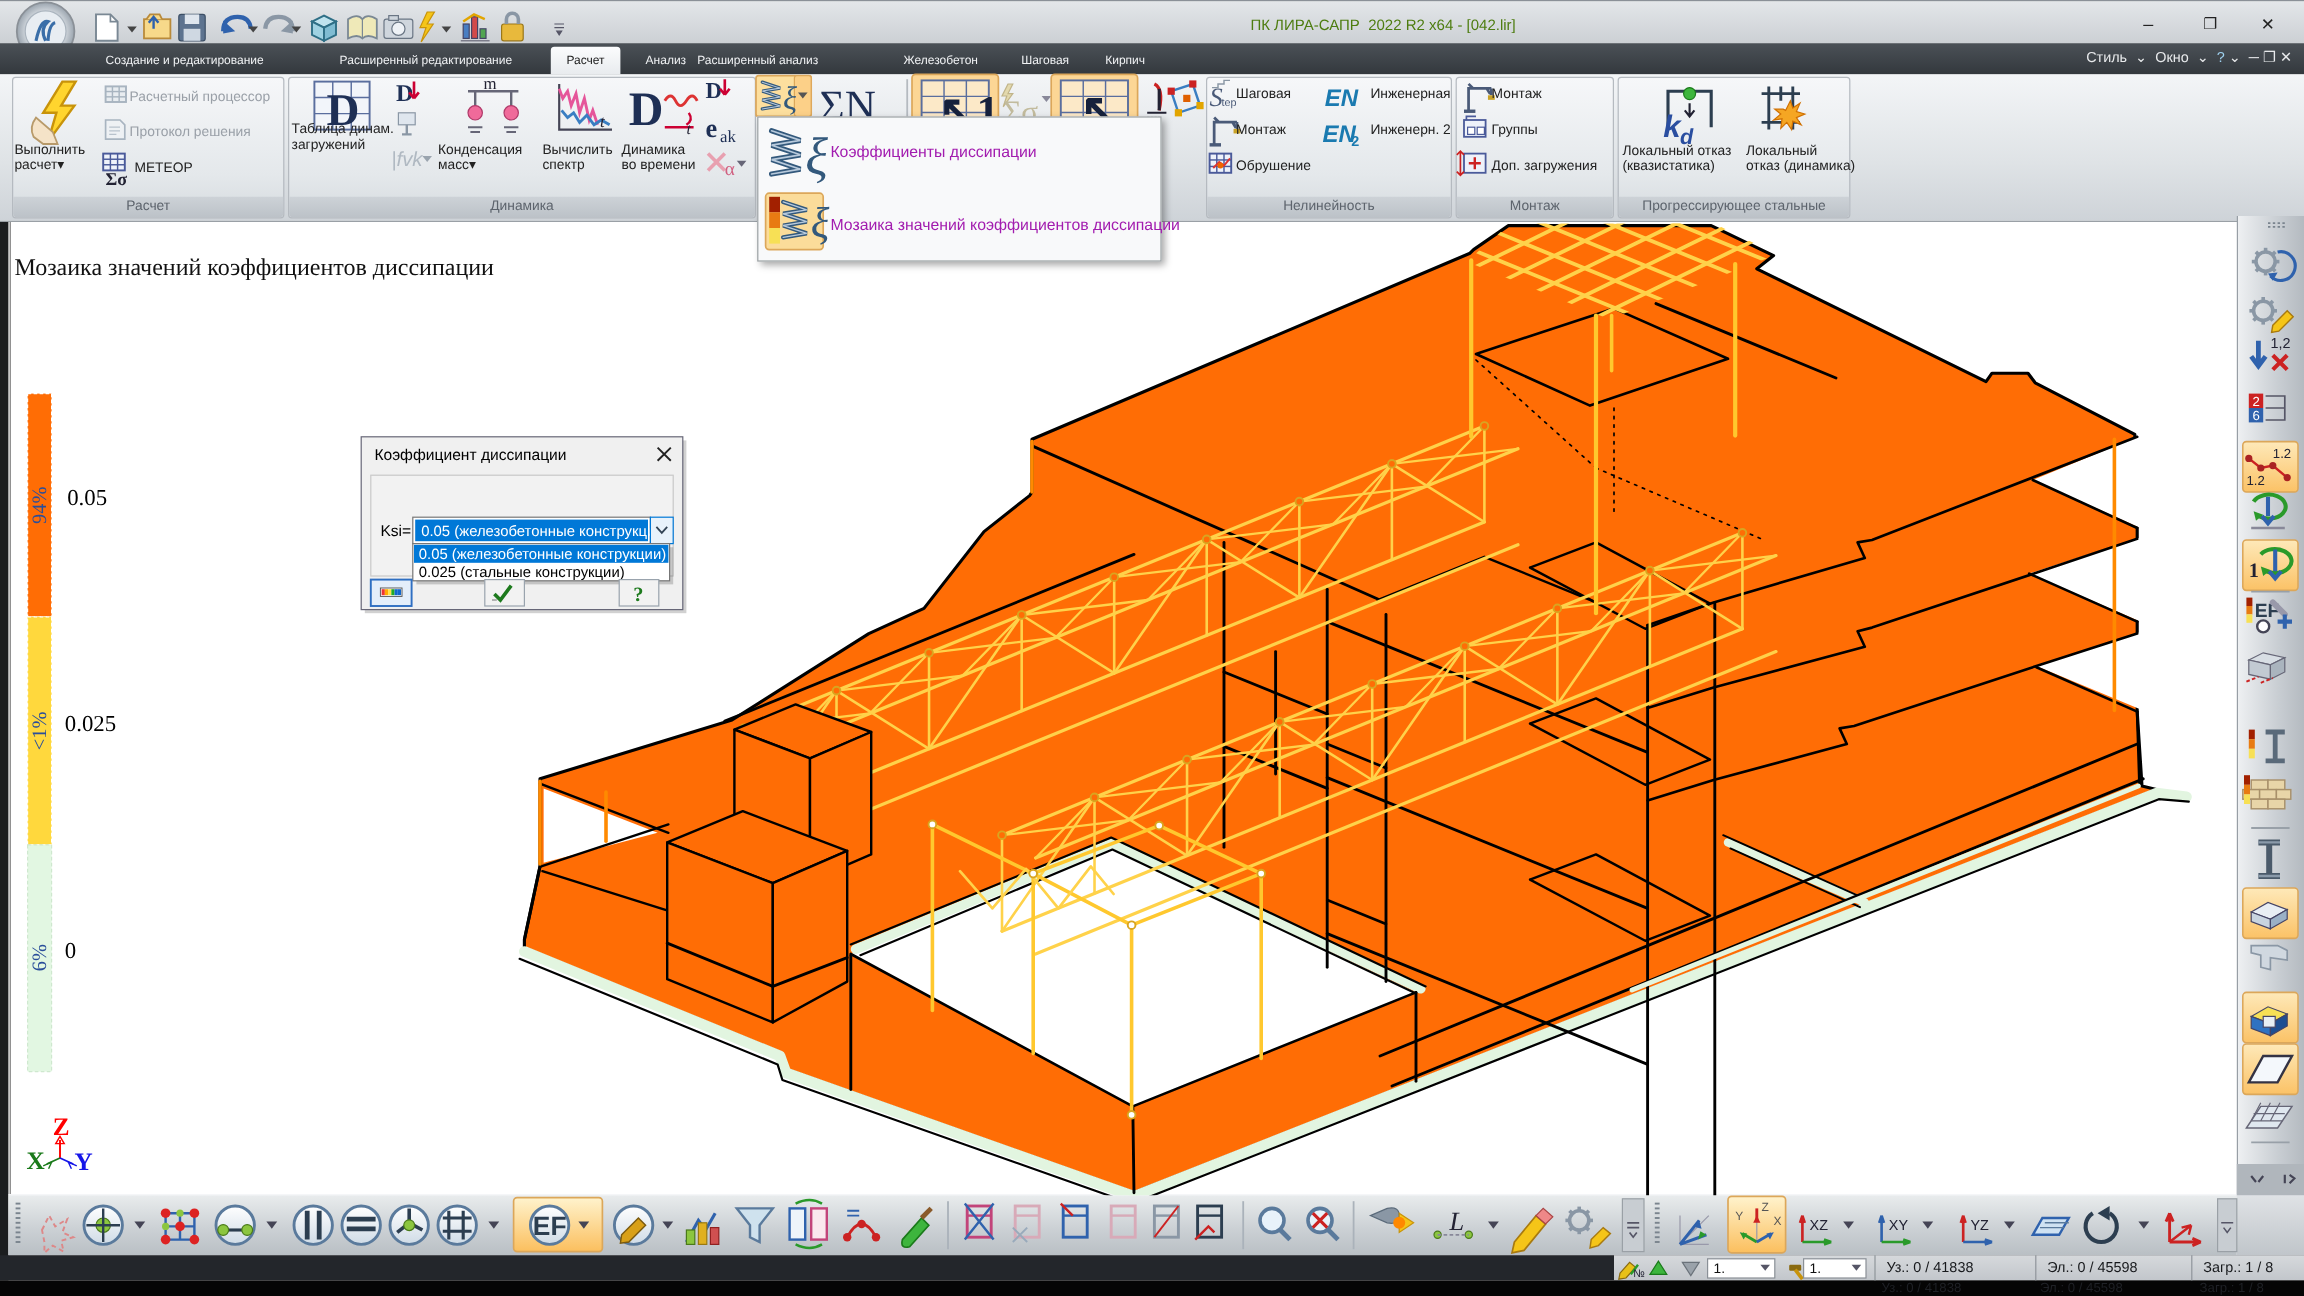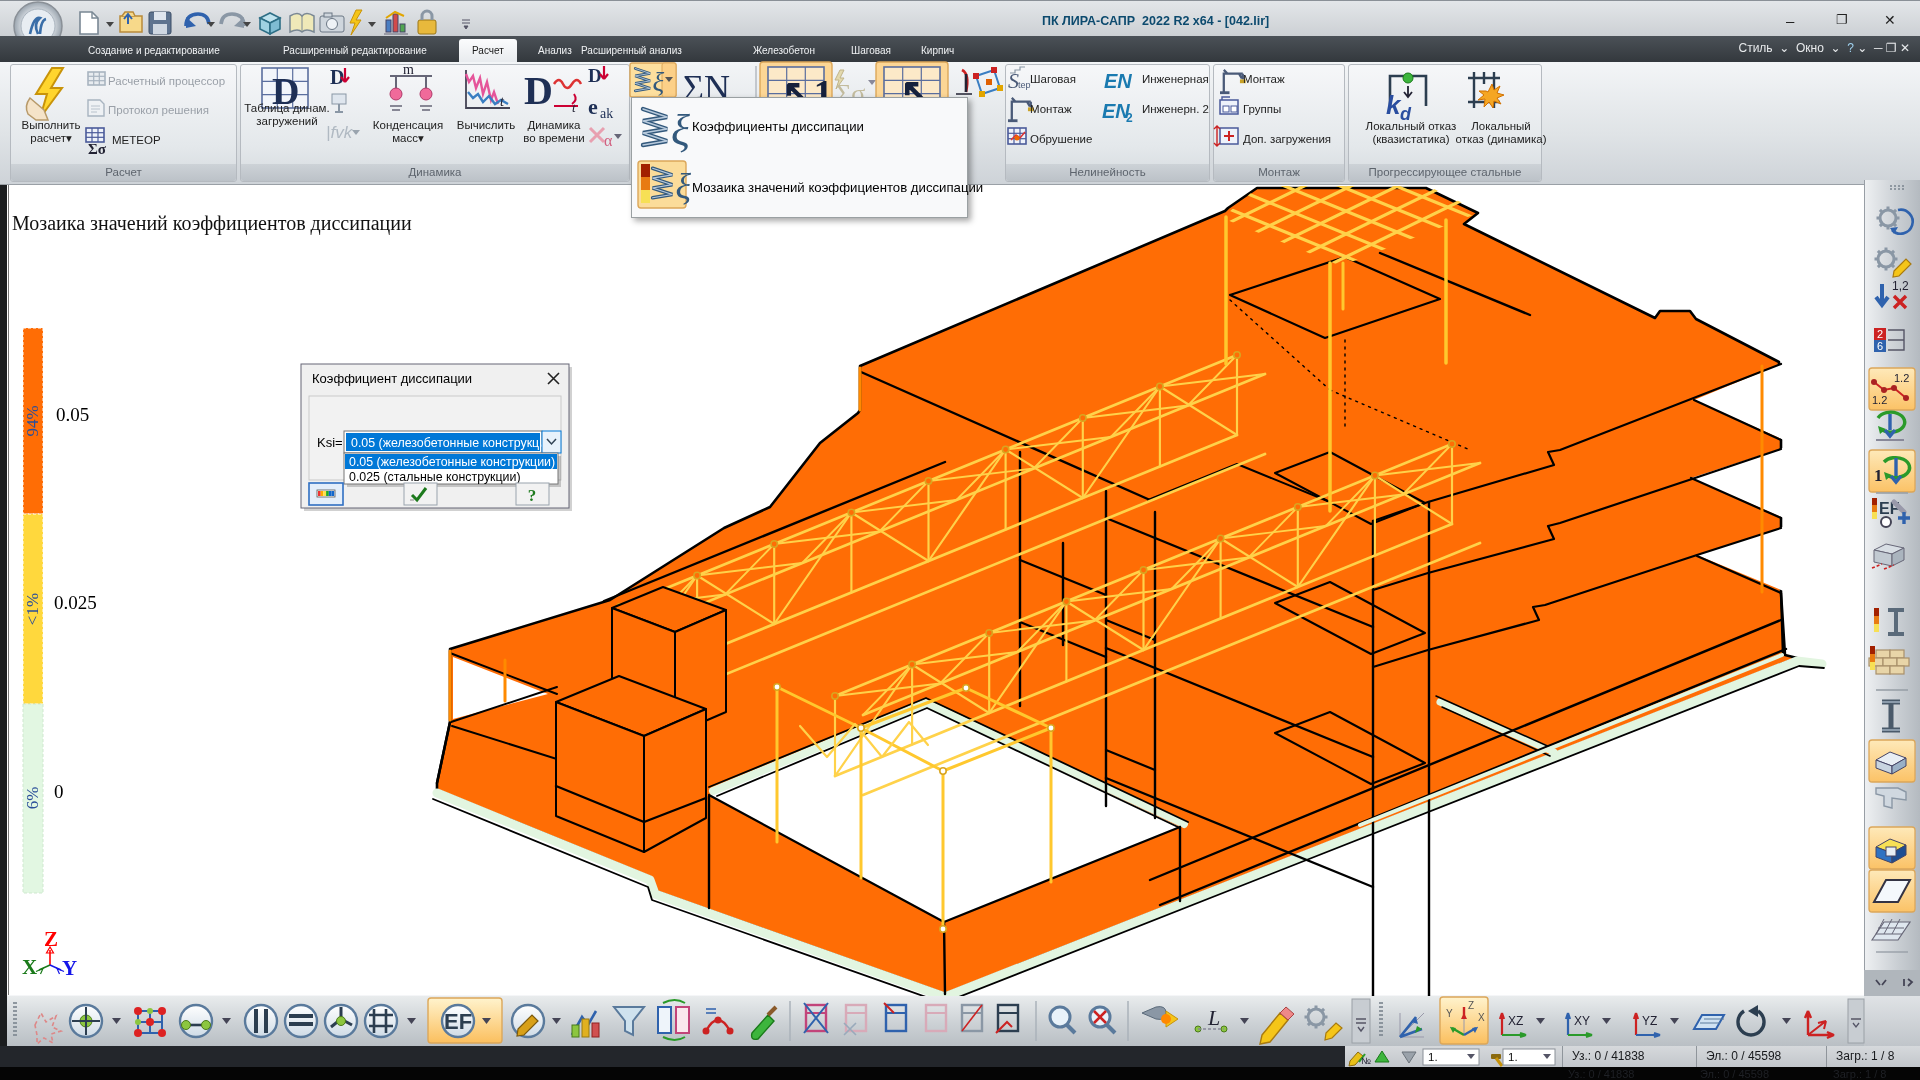--- a/index.html
+++ b/index.html
@@ -1,29 +1,29 @@
 <!DOCTYPE html>
 <html><head><meta charset="utf-8"><style>
 *{margin:0;padding:0;box-sizing:border-box}
 html,body{width:1920px;height:1080px;overflow:hidden;font-family:"Liberation Sans",sans-serif;background:#fff}
 .abs{position:absolute}
 #titlebar{left:0;top:0;width:1920px;height:36px;background:linear-gradient(#e3e6e9,#ccd0d4);border-top:1px solid #8a9097}
-#title{left:1042px;top:14px;z-index:2;font-size:12.5px;font-weight:bold;color:#0c4a6e}
+#title{left:1042px;top:14px;z-index:2;font-size:12.5px;font-weight:normal;color:#4d7c0f}
 
 #tabrow{left:0;top:36px;width:1920px;height:26px;background:linear-gradient(#4b5157,#33383d)}
 .tab{position:absolute;top:39px;z-index:3;height:23px;line-height:23px;color:#f0f2f4;font-size:10px;padding:0 13px}
 .tab.active{background:linear-gradient(#fbfcfd,#e8ebee);color:#1a1a1a;border-radius:3px 3px 0 0}
 #tabright{right:10px;top:41px;z-index:3;color:#e8eaec;font-size:12px}
 #ribbon{left:0;top:62px;width:1920px;height:123px;background:linear-gradient(#f3f5f7,#dfe3e6 60%,#ced3d8);border-bottom:1px solid #9aa0a6}
 .group{position:absolute;top:64px;height:118px;border:1px solid #b5bac0;border-radius:3px;background:linear-gradient(#f6f7f9,#e4e8eb 70%,#d6dbdf)}
 .glabel{position:absolute;left:0;right:0;bottom:0;height:17px;background:linear-gradient(#cdd2d7,#bcc2c8);color:#5d646d;font-size:11.5px;text-align:center;line-height:17px;border-radius:0 0 3px 3px}
-.btxt{position:absolute;font-size:11.5px;color:#222;text-align:center;line-height:13px}
+.btxt{position:absolute;font-size:11.5px;color:#222;text-align:left;line-height:13px}
 .gray{color:#9aa0a8}
 #menu{left:631px;top:97px;width:337px;height:121px;background:#f8f9fa;border:1px solid #9aa0a2;box-shadow:3px 3px 6px rgba(0,0,0,.35);z-index:50}
-.mtext{position:absolute;left:61px;font-size:13.2px;color:#000000}
+.mtext{position:absolute;left:61px;font-size:13.2px;color:#a21caf}
 #canvas{left:8px;top:185px;width:1856px;height:811px;background:#fff;overflow:hidden;border-left:1px solid #777}
 #leftedge{left:0;top:185px;width:7px;height:882px;background:#1b1d1f}
 #rightbar{left:1864px;top:180px;width:56px;height:831px;background:linear-gradient(90deg,#eef0f2,#c9ced3 60%,#b4bac0);border-left:1px solid #989ea5}
 #bottombar{left:7px;top:995px;width:1857px;height:51px;background:linear-gradient(#e9eced,#ccd1d5 55%,#b9bfc4);border-top:1px solid #f5f6f8}
 #statusrow{left:0;top:1046px;width:1920px;height:21px;background:#23262b}
 #statusright{left:1345px;top:1046px;width:575px;height:21px;background:linear-gradient(#d6d9dc,#c2c6cb)}
 .sfield{position:absolute;top:1046px;z-index:9;height:21px;border-left:1px solid #8f959b;color:#17191c;font-size:12px;line-height:21px;padding-left:9px}
 #blackstrip{left:0;top:1067px;width:1920px;height:13px;background:#050505}
 .ghost{position:absolute;top:2px;color:#1f2126;font-size:11px}
 svg{position:absolute;overflow:visible}

